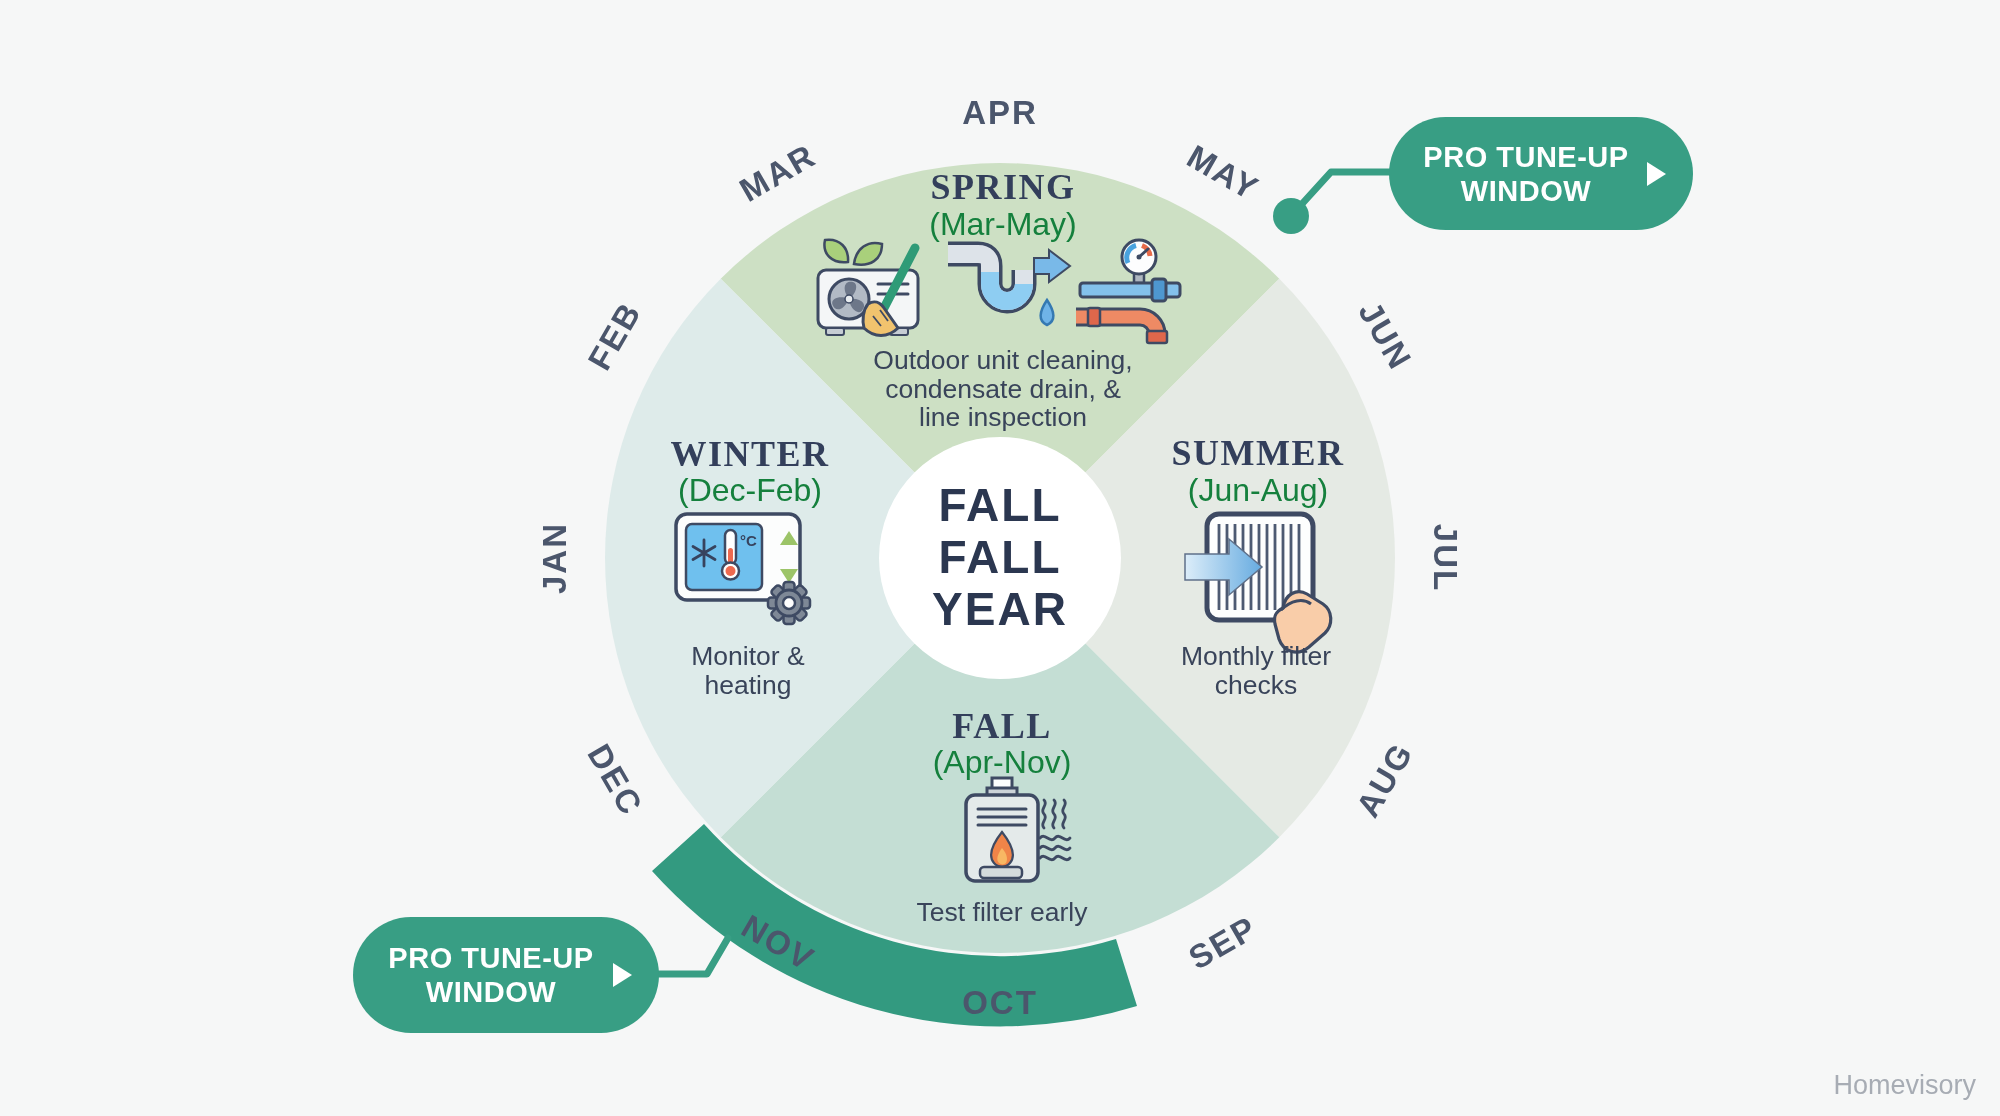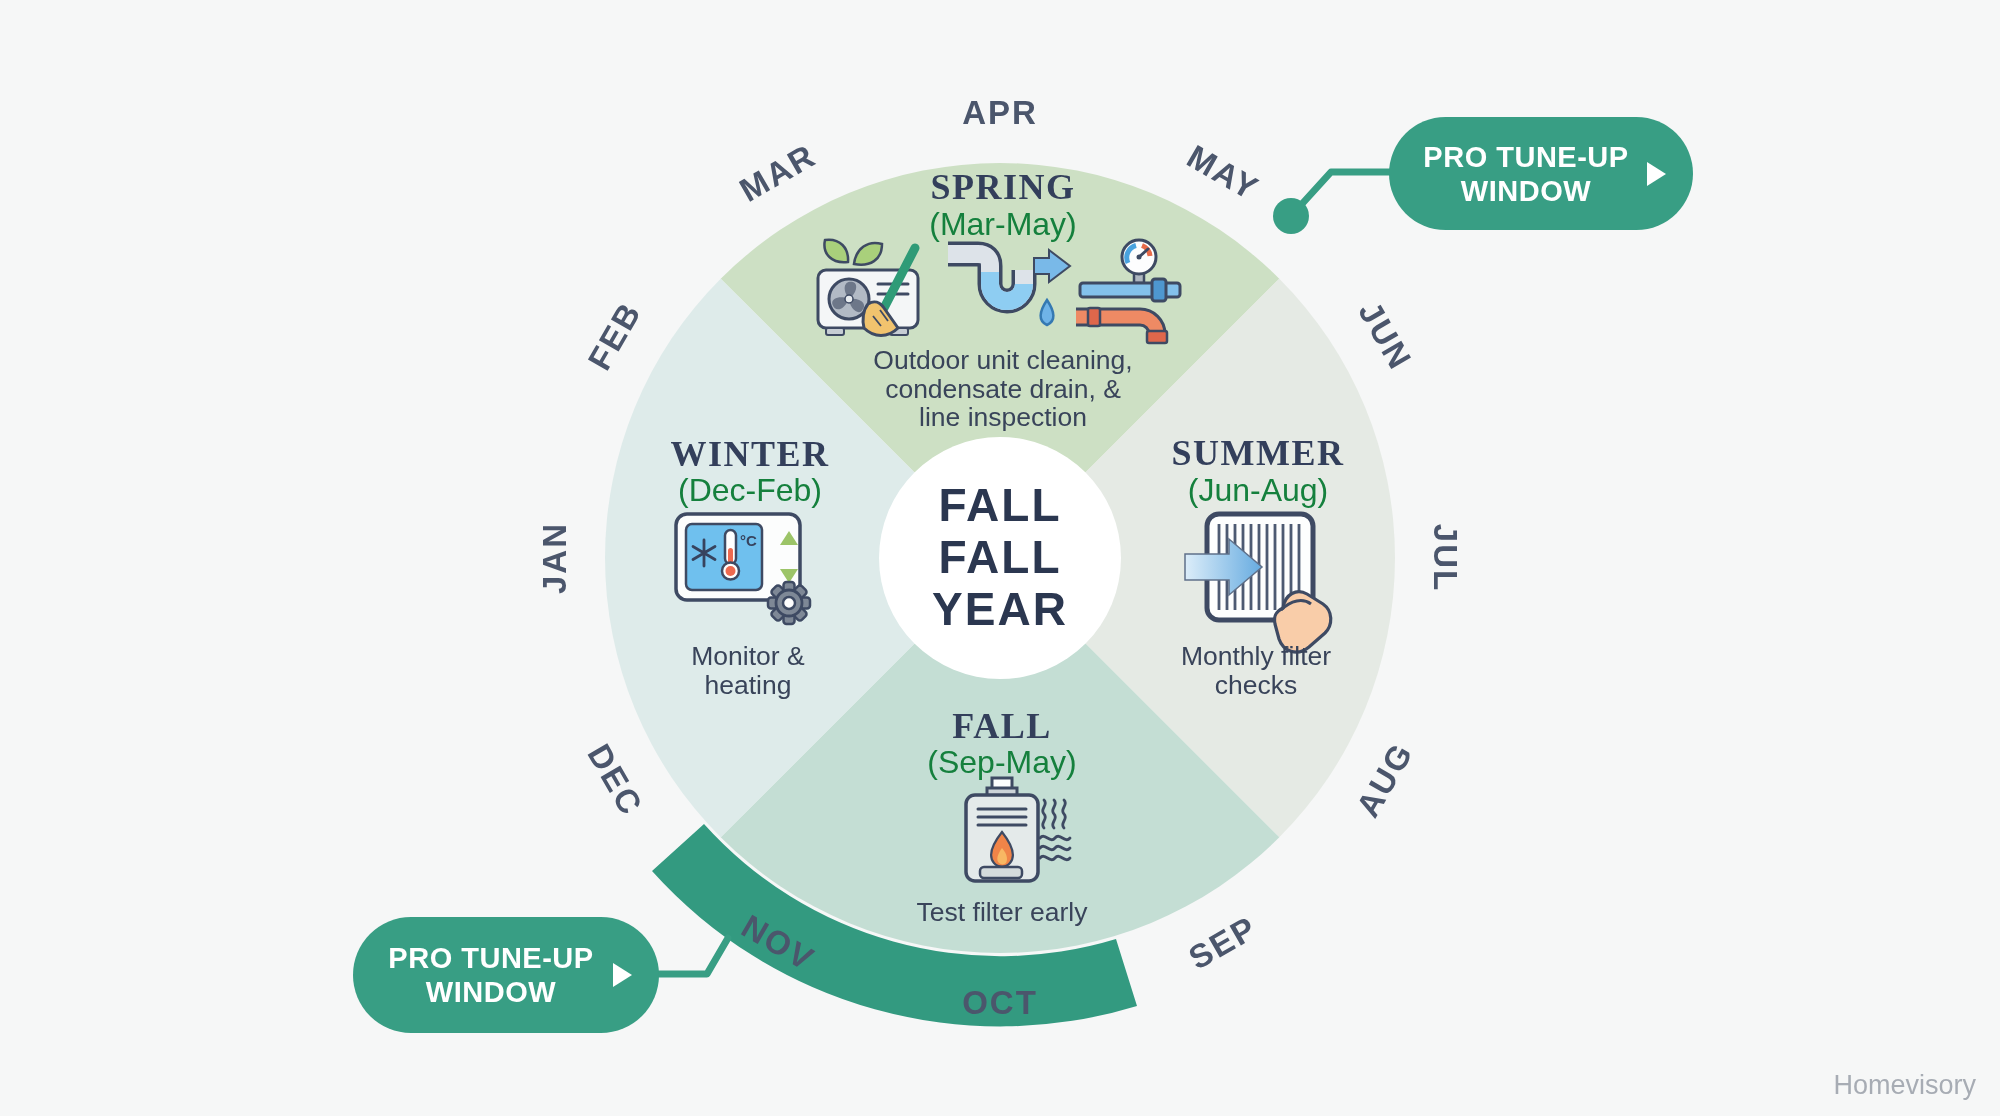--- a/index.html
+++ b/index.html
@@ -200,21 +200,21 @@
   </div>
 
   <div class="season-title" style="--x:1258px;--y:432px">SUMMER</div>
   <div class="season-sub" style="--x:1258px;--y:472px">(Jun-Aug)</div>
   <div class="season-desc" style="--x:1256px;--y:642px">
     <div>Monthly filter</div>
     <div>checks</div>
   </div>
 
   <div class="season-title" style="--x:1002px;--y:705px">FALL</div>
-  <div class="season-sub" style="--x:1002px;--y:744px">(Sep-May)</div>
+  <div class="season-sub" style="--x:1002px;--y:744px">(Apr-Nov)</div>
   <div class="season-desc" style="--x:1002px;--y:898px">
     <div>Test filter early</div>
   </div>
 
   <div class="center-title">
     <div>FALL</div>
     <div>FALL</div>
     <div>YEAR</div>
   </div>
 

